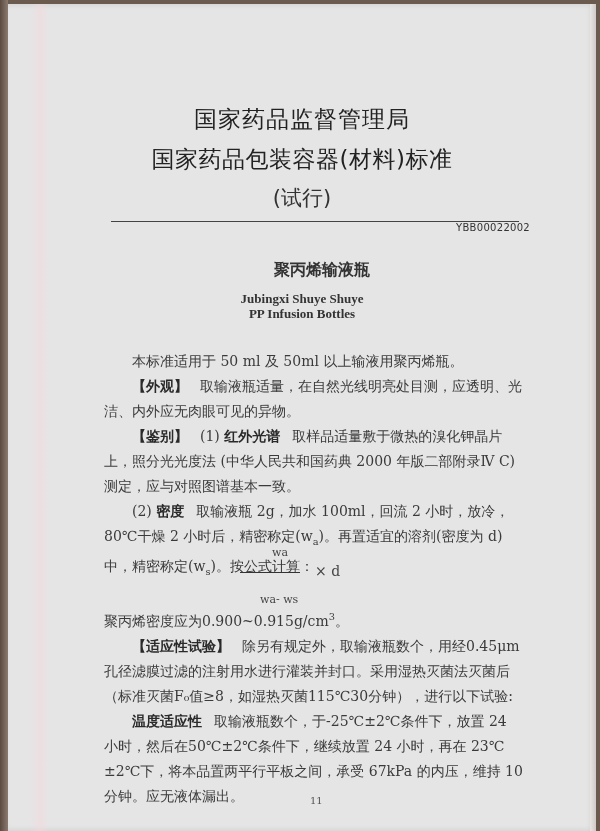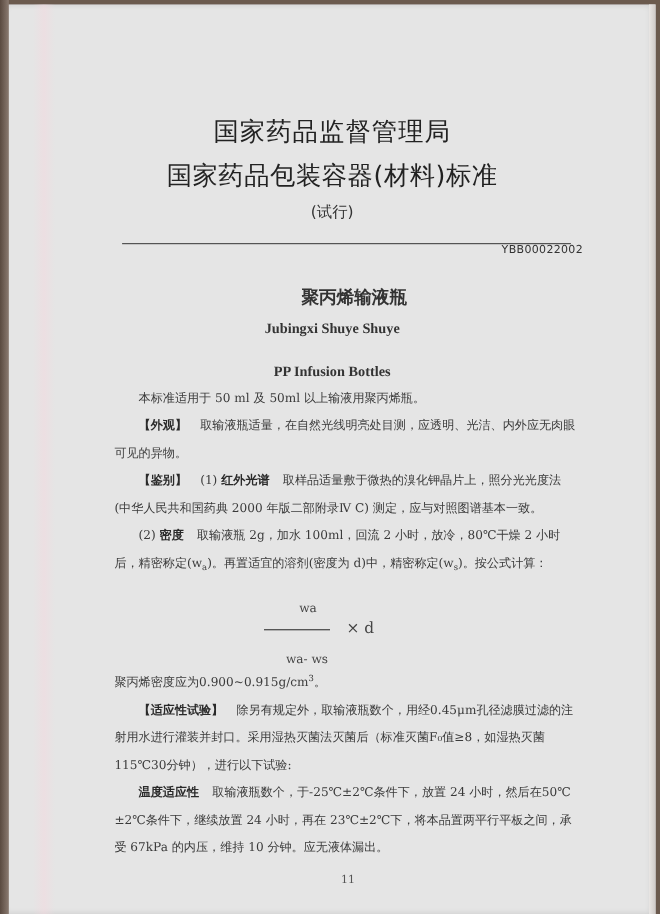--- a/index.html
+++ b/index.html
@@ -23,33 +23,33 @@
     content: ""; position: absolute; left: 22px; top: 0; width: 20px; height: 100%;
     background: linear-gradient(to right, rgba(240,200,210,0.0), rgba(245,215,222,0.45), rgba(240,200,210,0.0));
   }
   .right-edge {
     position: absolute; right: 0; top: 0; width: 6px; height: 100%;
     background: linear-gradient(to right, #e9e6e4, #cfcac7);
   }
   .title-block { position: absolute; left: 0; width: 100%; text-align: center; font-family: "DejaVu Sans", "Liberation Sans", sans-serif; }
   .t1 { top: 100px; font-size: 23px; letter-spacing: 1px; color: #222; }
   .t2 { top: 140px; font-size: 23px; letter-spacing: 0.5px; color: #222; }
-  .t3 { top: 180px; font-size: 14px; color: #333; }
+  .t3 { top: 180px; font-size: 21px; color: #333; }
   .std-code {
     position: absolute; left: 448px; top: 218px; font-size: 10px;
     font-family: "DejaVu Sans", "Liberation Sans", sans-serif; color: #333; letter-spacing: 0.3px;
   }
   .rule { position: absolute; left: 103px; top: 217px; width: 408px; height: 1px; background: #444; }
   .doc-title { position: absolute; left: 0; width: 100%; text-align: center; font-weight: bold; }
   .dt1 { top: 256px; font-size: 16px; font-family: "DejaVu Sans", "Liberation Sans", sans-serif; color: #333; margin-left: 20px; }
   .dt2 { top: 287px; font-size: 13px; font-family: "Liberation Serif", serif; color: #333; }
-  .dt3 { top: 326px; font-size: 13px; font-family: "Liberation Serif", serif; color: #333; }
+  .dt3 { top: 302px; font-size: 13px; font-family: "Liberation Serif", serif; color: #333; }
   .body-text {
     position: absolute; left: 96px; width: 420px;
-    font-size: 11px; line-height: 25px; color: #3a3a3a;
+    font-size: 14px; line-height: 25px; color: #3a3a3a;
   }
   .body-text p { margin: 0; text-indent: 2em; }
   .body-text .noindent { text-indent: 0; }
   .bold { font-weight: bold; color: #2a2a2a; }
   .gap { display: inline-block; width: 12px; }
   .formula {
     position: absolute; left: 232px; top: 536px; width: 140px; height: 70px;
     font-size: 11px; color: #444;
   }
   .f-num { position: absolute; left: 32px; top: 6px; }

